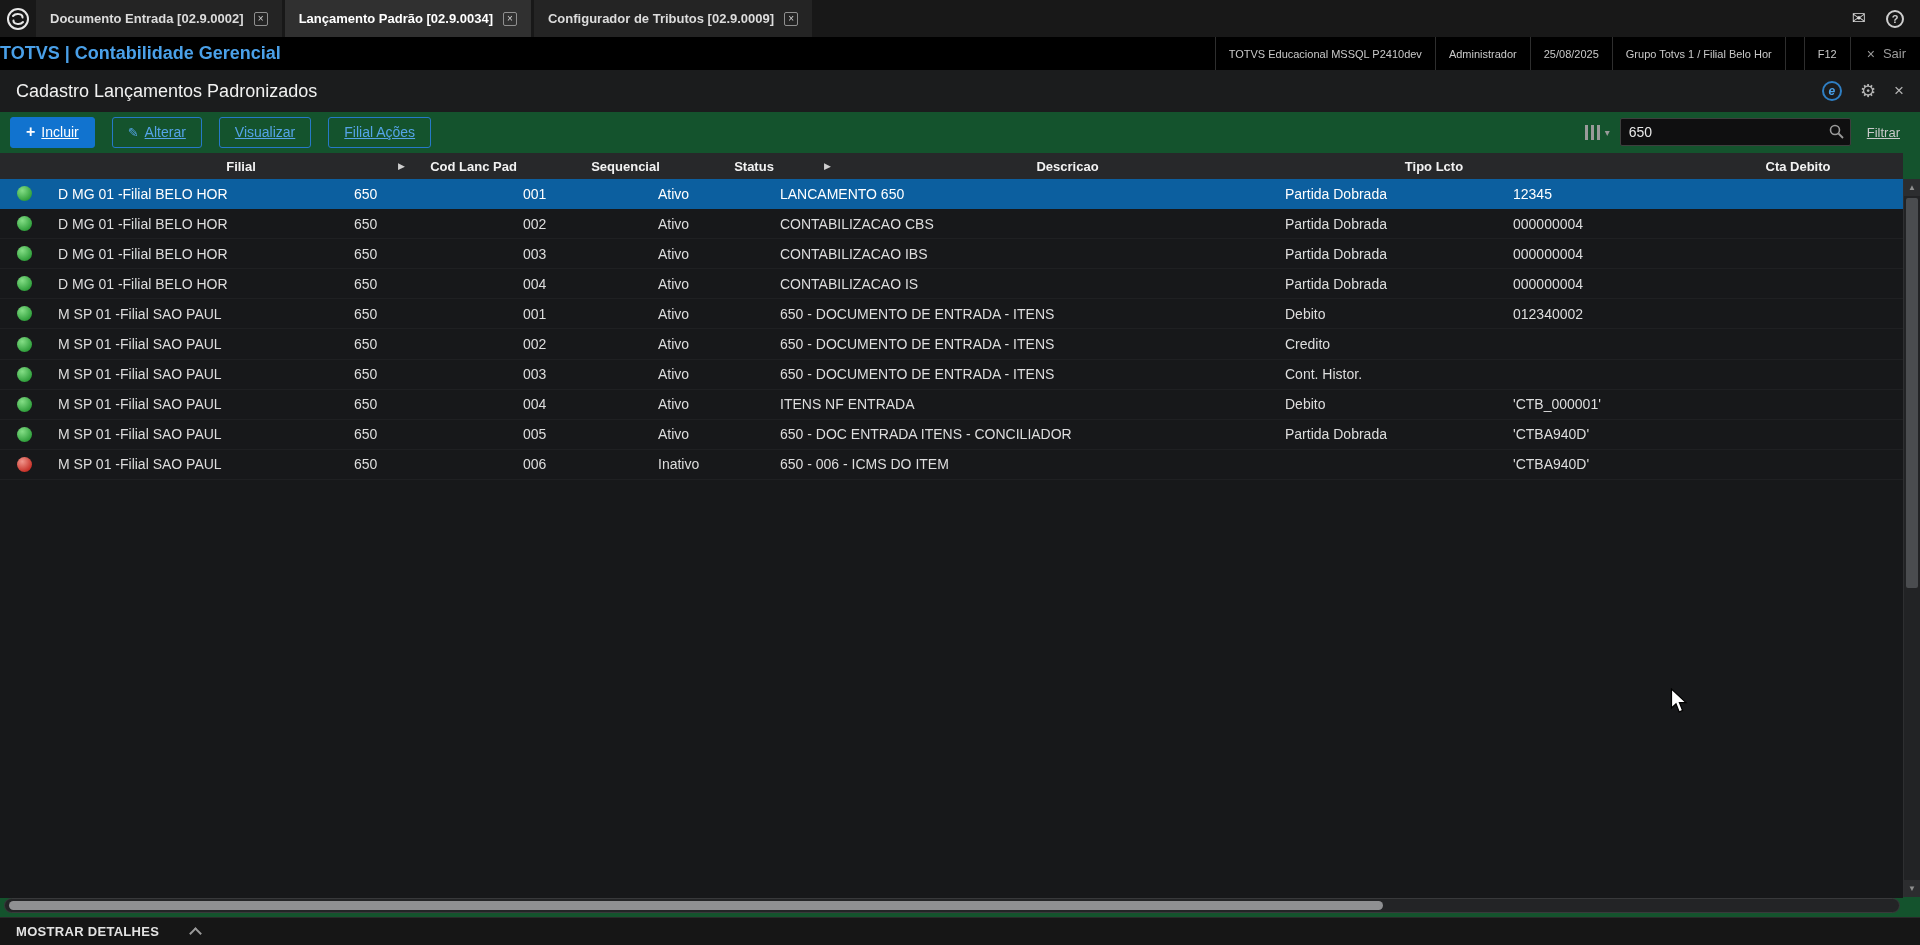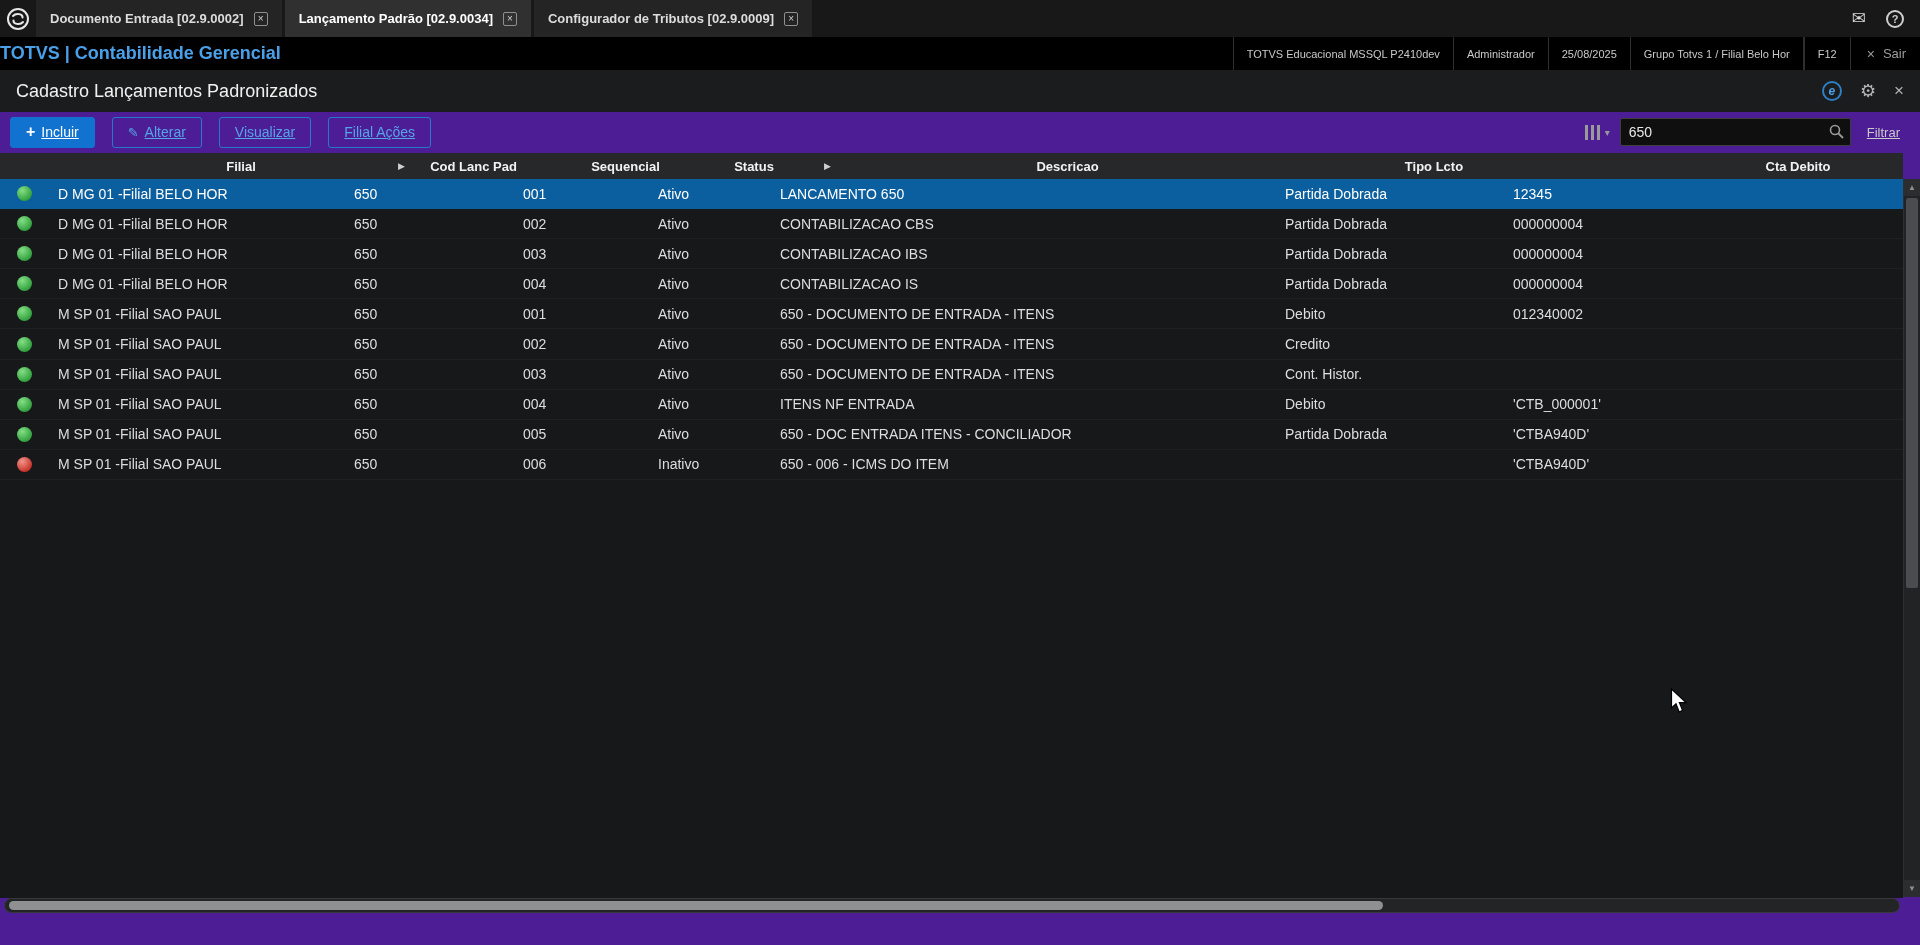--- a/index.html
+++ b/index.html
@@ -1,36 +1,36 @@
 <!DOCTYPE html>
 <html><head>
 <meta charset="utf-8">
 <style>
   * { margin:0; padding:0; box-sizing:border-box; }
   html,body { width:1920px; height:945px; background:#101010; }
   body { font-family:"Liberation Sans","DejaVu Sans",sans-serif; }
-  .screen { position:relative; width:1920px; height:945px; overflow:hidden; background:#4c1d95; }
+  .screen { position:relative; width:1920px; height:945px; overflow:hidden; background:#14532d; }
 
   
   .topbar { position:absolute; top:0; left:0; right:0; height:37px; background:#181818; display:flex; align-items:stretch; }
   .logo-wrap { width:36px; display:flex; align-items:center; justify-content:center; }
   .tab { display:flex; align-items:center; gap:10px; padding:0 14px; background:#242424; margin-right:3px; font-size:13px; font-weight:bold; color:#dcdcdc; cursor:default; }
   .tab.active { background:#303030; color:#ffffff; }
   .tab-close { width:14px; height:14px; border:1px solid #8f8f8f; border-radius:2px; display:flex; align-items:center; justify-content:center; font-size:10px; font-weight:normal; color:#cfcfcf; }
   .topbar-right { margin-left:auto; display:flex; align-items:center; gap:20px; padding-right:16px; }
   .mail-ic { font-size:17px; color:#d8d8d8; }
   .help-ic { width:18px; height:18px; border-radius:50%; border:2px solid #cfcfcf; color:#cfcfcf; font-size:11px; font-weight:bold; display:flex; align-items:center; justify-content:center; }
 
   
   .appheader { position:absolute; top:37px; left:0; right:0; height:33px; background:#000000; display:flex; align-items:center; padding-left:0; }
   .apptitle { color:#4aa0e8; font-size:18px; font-weight:bold; }
   .appheader-right { margin-left:auto; display:flex; align-items:stretch; height:100%; }
   .info-cell { display:flex; align-items:center; padding:0 13px; border-left:1px solid #2e2e2e; color:#c9c9c9; font-size:11px; white-space:nowrap; }
   .info-cell.last { border-right:1px solid #2e2e2e; }
-  .f12-cell { border-right:1px solid #2e2e2e; }
+  .f12-cell { margin-left:18px; border-right:1px solid #2e2e2e; }
   .exit-cell { display:flex; align-items:center; gap:8px; padding:0 14px 0 16px; color:#9c9c9c; font-size:13px; }
   .exit-x { font-size:14px; color:#9c9c9c; }
 
   
   .pageheader { position:absolute; top:70px; left:0; right:0; height:42px; background:#1b1c1d; display:flex; align-items:center; padding:0 16px; }
   .pagetitle { color:#f1f1f1; font-size:18px; }
   .ph-icons { margin-left:auto; display:flex; align-items:center; gap:18px; }
   .e-badge { width:20px; height:20px; border-radius:50%; border:2px solid #2f7fc4; color:#4aa0e8; font-size:12px; font-weight:bold; font-style:italic; display:flex; align-items:center; justify-content:center; }
   .gear-ic { color:#b5b5b5; font-size:18px; }
   .ph-close { color:#b5b5b5; font-size:17px; }
@@ -320,18 +320,22 @@
 
   <div class="vscroll">
     <div class="vs-btn vs-up">▲</div>
     <div class="vs-thumb"></div>
     <div class="vs-btn vs-down">▼</div>
   </div>
   <div class="hscroll">
     <div class="hs-thumb"></div>
   </div>
 
+  <div class="footer">
+    <span>MOSTRAR DETALHES</span>
+    <span class="footer-caret"></span>
+  </div>
 
   <svg class="cursor" width="20" height="27" viewBox="0 0 20 27">
     <path d="M1.5 1 L1.5 20 L6 15.8 L9.2 24 L12.6 22.4 L9.4 14.6 L16 14.6 Z" fill="#ffffff" stroke="#000000" stroke-width="1.2"></path>
   </svg>
 
 </div>
 
 </body></html>

